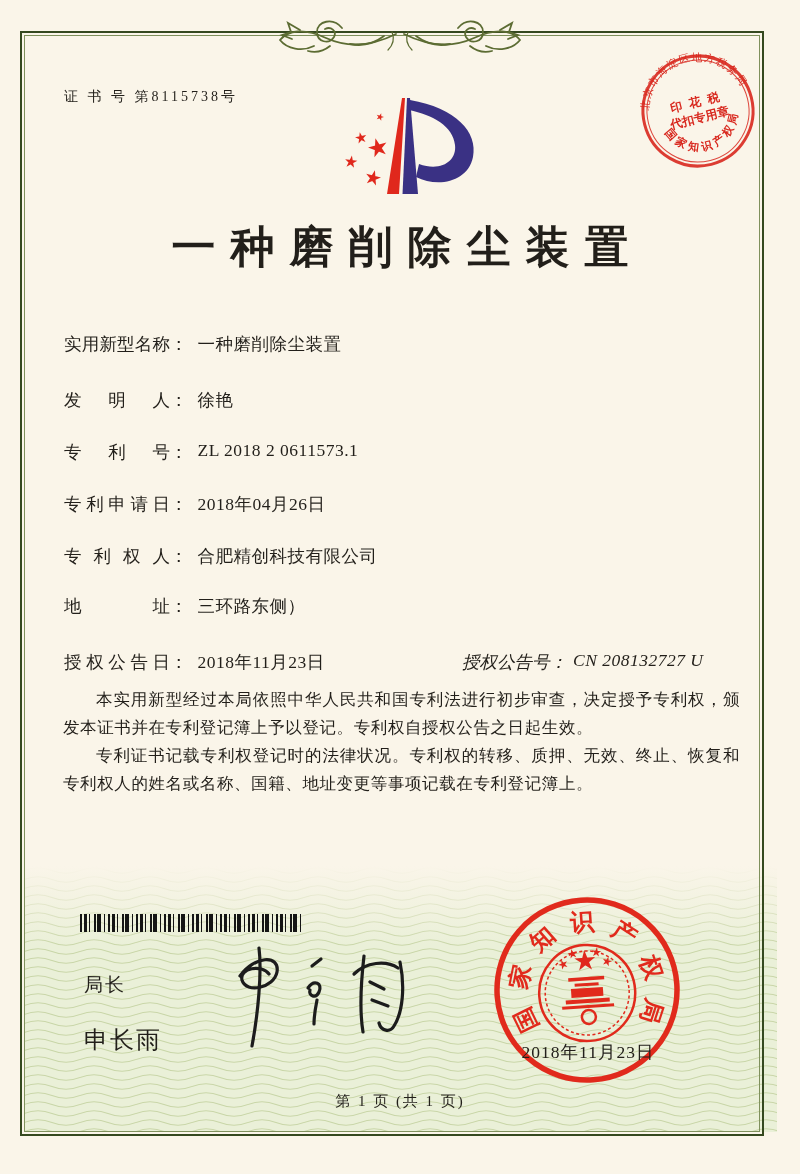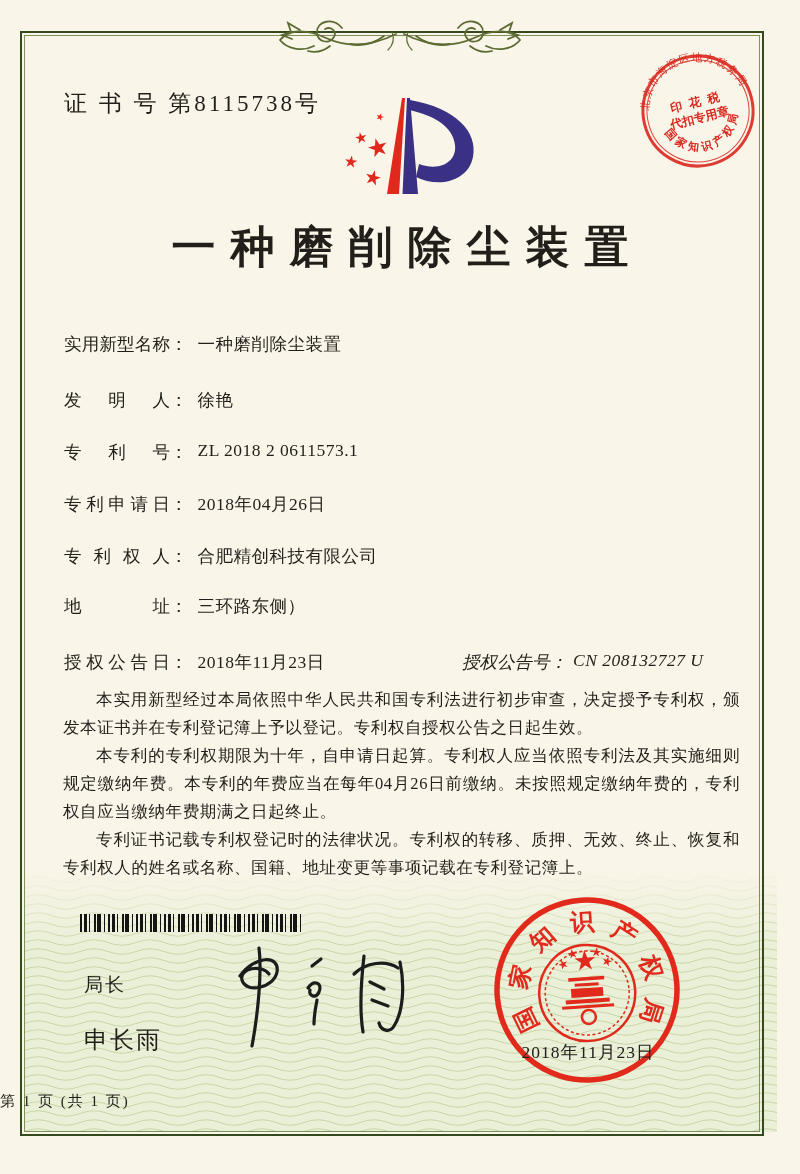--- a/index.html
+++ b/index.html
@@ -16,21 +16,21 @@
            border:2.5px solid #35491f; z-index:1; }
   #frame-inner { position:absolute; inset:2px; border:1px solid #7f905c; }
 
   
   #ornament { left:268px; top:6px; z-index:2; }
 
   
   #waves { left:24px; top:866px; z-index:0; }
 
   
-  #cert-number { left:64px; top:88px; font-size:23px; letter-spacing:3px; z-index:3; }
+  #cert-number { left:64px; top:88px; font-size:14px; letter-spacing:3px; z-index:3; }
   #logo { left:328px; top:84px; z-index:3; }
   #tax-seal { left:636px; top:46px; z-index:3; }
 
   #title { left:0; right:0; top:218px; text-align:center; font-size:44px;
            font-weight:bold; letter-spacing:15px; padding-left:15px; z-index:3; }
 
   
   .row { position:absolute; left:64px; font-size:17.5px; z-index:3; display:flex;justify-content:space-between; }
   .lbl { width:106px; text-align:justify; text-align-last:justify; text-justify:inter-character; flex:none; }
   .colon { flex:none; margin-right:10px; }
@@ -54,21 +54,21 @@
       #151515 9px 10px, transparent 10px 14px,
       #151515 14px 16px, transparent 16px 17px,
       #151515 17px 21px, transparent 21px 24px,
       #151515 24px 25px, transparent 25px 28px); }
   #signer-title { left:84px; top:972px; font-size:19px; letter-spacing:2px; z-index:3; }
   #signer-name  { left:84px; top:1012px; font-size:24px; letter-spacing:2px; z-index:3;margin-top:12px; }
   #signature { left:212px; top:942px; z-index:3; }
   #cnipa-seal { left:490px; top:893px; z-index:3; }
   #seal-date { left:490px; top:1040px; width:196px; text-align:center;
                font-size:17.5px; z-index:4; color:#23201b; letter-spacing:1px; }
-  #footer { left:0; right:0; top:1092px; font-size:15px;
+  #footer { left:0; right:0; top:1092px; text-align:center; font-size:15px;
             letter-spacing:2px; z-index:3; }
 </style>
 </head>
 <body>
 
 <svg id="waves" class="abs" width="753" height="266">
   <defs>
     <pattern id="wv" width="56" height="9" patternUnits="userSpaceOnUse">
       <path d="M0,4.5 Q14,-1 28,4.5 T56,4.5" fill="none" stroke="#c9d6a8" stroke-width="1.1"></path>
     </pattern>
@@ -187,21 +187,20 @@
   <span class="val">2018年11月23日</span>
 </div>
 <div id="gazette">
   <span>授权公告号</span>
     <span class="colon">：</span>
   <span class="val">CN 208132727 U</span>
 </div>
 
 <div id="paras" class="abs">
   <p>本实用新型经过本局依照中华人民共和国专利法进行初步审查，决定授予专利权，颁发本证书并在专利登记簿上予以登记。专利权自授权公告之日起生效。</p>
-  <p>本专利的专利权期限为十年，自申请日起算。专利权人应当依照专利法及其实施细则规定缴纳年费。本专利的年费应当在每年04月26日前缴纳。未按照规定缴纳年费的，专利权自应当缴纳年费期满之日起终止。</p>
   <p>专利证书记载专利权登记时的法律状况。专利权的转移、质押、无效、终止、恢复和专利权人的姓名或名称、国籍、地址变更等事项记载在专利登记簿上。</p>
 </div>
 
 <div id="barcode" class="abs"></div>
 
 <div id="signer-title" class="abs">局长</div>
 <div id="signer-name" class="abs">申长雨</div>
 
 <svg id="signature" class="abs" width="212" height="112" viewBox="0 0 212 112">
   <g fill="none" stroke="#1c1c1c" stroke-width="3.2" stroke-linecap="round">

